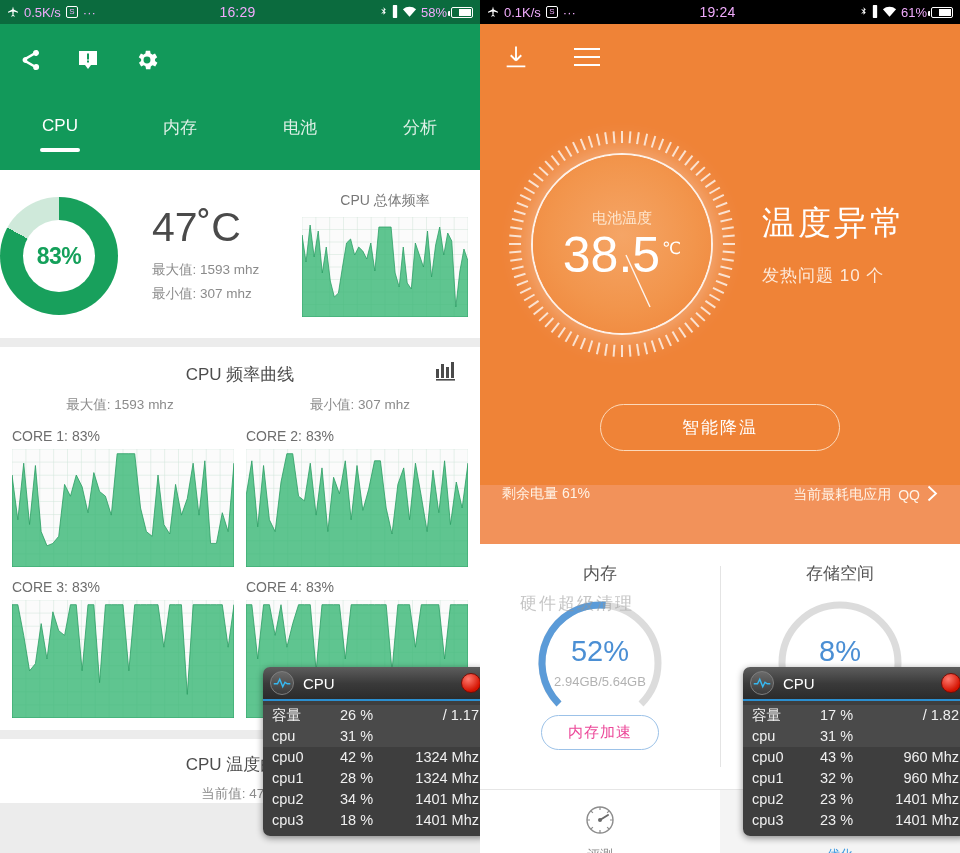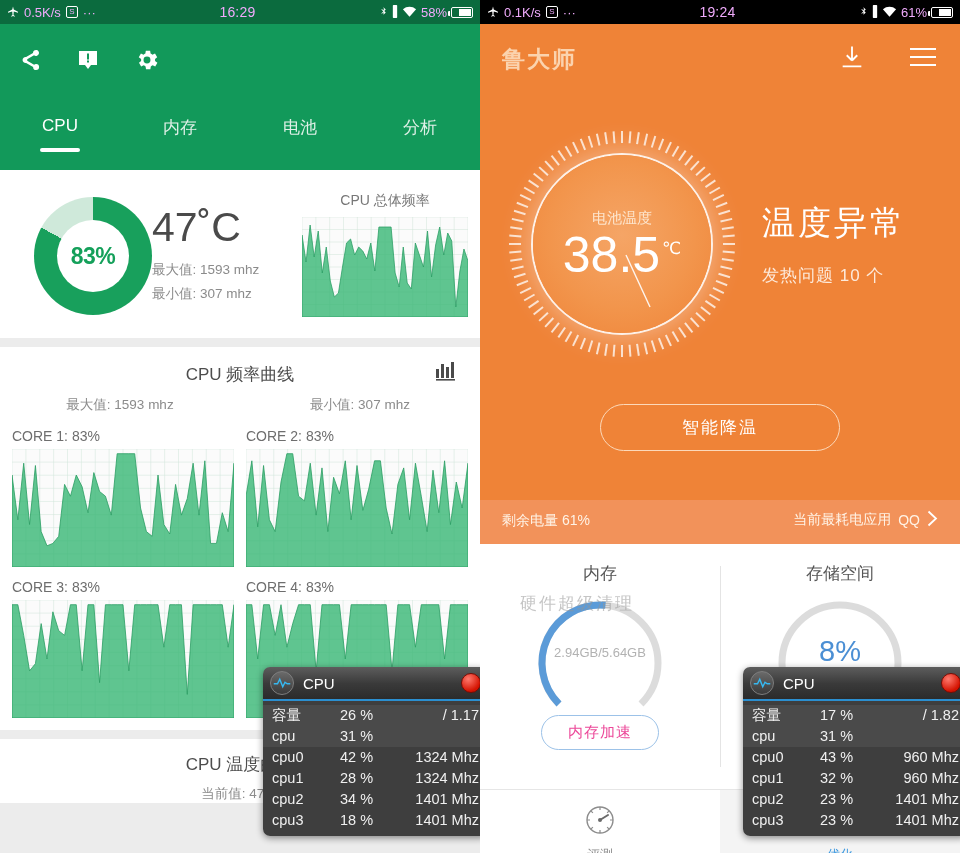--- a/index.html
+++ b/index.html
@@ -53,21 +53,21 @@
     content:""; position:absolute; left:50%; transform:translateX(-50%);
     bottom:-16px; width:40px; height:4px; background:#fff; border-radius:2px;
   }
   .pm-body { background:#ececec; height:683px; }
 
   .card { background:#fff; }
   .card-sep { height:9px; background:#ececec; }
 
   
   .sum { display:flex; align-items:center; padding:14px 0 10px 0; height:168px; }
-  .donut-wrap { width:152px; display:flex; justify-content:flex-end; }
+  .donut-wrap { width:152px; display:flex; justify-content:flex-start; }
   .donut { position:relative; width:118px; height:118px; border-radius:50%; }
   .donut .hole {
     position:absolute; left:50%; top:50%; transform:translate(-50%,-50%);
     width:72px; height:72px; background:#fff; border-radius:50%;
     display:flex; align-items:center; justify-content:center;
     color:#14a05a; font-size:23px; font-weight:bold; letter-spacing:-.5px;
   }
   .sum-mid { width:150px; }
   .sum-temp { font-size:41px; color:#4a4a4a; font-weight:300; line-height:1; margin-bottom:10px;}
   .sum-line { font-size:13.5px; color:#8b8b8b; line-height:1.75; }
@@ -116,22 +116,22 @@
   .ld-hero-right { flex:1; padding-left:6px; }
   .ld-alert { color:#fff; font-size:33px; letter-spacing:3px; margin-bottom:18px; }
   .ld-issues { color:#fdeadb; font-size:17px; letter-spacing:1px; }
 
   .ld-btn-wrap { display:flex; justify-content:center; margin-top:10px; }
   .ld-btn {
     border:1.5px solid #fcd9ba; border-radius:24px; color:#fff; font-size:17px;
     padding:11px 0; width:240px; text-align:center; letter-spacing:2px; background:transparent;
   }
   .ld-foot {
-    position:absolute; left:0; right:0; bottom:0; height:44px;
-    background:#f2925a; display:flex; align-items:flex-end; padding:14px 22px;
+    position:absolute; left:0; right:0; bottom:0; height:59px;
+    background:#f2925a; display:flex; align-items:flex-start; padding:0 22px;
     color:#fff3e6; font-size:14px;
   }
   .ld-foot .sp { flex:1; }
   .ld-foot .r { display:flex; align-items:center; gap:7px; }
 
   .ld-gauges { display:flex; height:245px; background:#fff; }
   .ld-g {
     flex:1; display:flex; flex-direction:column; align-items:center; padding-top:18px;
     position:relative;
   }
@@ -564,21 +564,20 @@
         </span>
         <span>61%</span>
         <span class="batt">
             <i style="width:61%"></i>
           </span>
       </div>
     </div>
 
     <div class="ld-top">
       <div class="ld-titlebar">
-        <div class="ld-logo">鲁大师</div>
         <div class="ld-actions">
           <span>
             <svg width="28" height="28" viewBox="0 0 24 24">
                 <path fill="none" stroke="#fff" stroke-width="1.6" d="M12 3v12m0 0-4.5-4.5M12 15l4.5-4.5M4 20h16"></path>
               </svg>
           </span>
           <span>
             <svg width="30" height="22" viewBox="0 0 30 22">
                 <g stroke="#fff" stroke-width="1.8">
                   <path d="M2 3h26M2 11h26M2 19h26"></path>
@@ -713,20 +712,21 @@
 
     <div class="ld-gauges">
       <div class="ld-g">
         <div class="ld-g-title">内存</div>
         <div class="ld-g-chart">
           <svg width="166" height="120" viewBox="0 0 166 120" id="gauge-mem">
               <path d="M41.987806691180246 113.01219330881976 A58 58 0 1 1 124.0121933088198 113.01219330881972" fill="none" stroke="#dcdcdc" stroke-width="7" stroke-linecap="butt"></path>
               <path d="M41.987806691180246 113.01219330881976 A58 58 0 0 1 88.45828217247379 14.257406053021356" fill="none" stroke="#5b9bd8" stroke-width="7" stroke-linecap="butt"></path>
             </svg>
           <div class="ld-g-center">
+            <div class="ld-g-pct">52%</div>
             <div class="ld-g-sub">2.94GB/5.64GB</div>
           </div>
         </div>
         <div class="ld-g-btn">内存加速</div>
       </div>
       <div class="ld-g">
         <div class="ld-g-title">存储空间</div>
         <div class="ld-g-chart">
           <svg width="166" height="120" viewBox="0 0 166 120" id="gauge-sto">
               <path d="M41.987806691180246 113.01219330881976 A58 58 0 1 1 124.0121933088198 113.01219330881972" fill="none" stroke="#dcdcdc" stroke-width="7" stroke-linecap="butt"></path>

